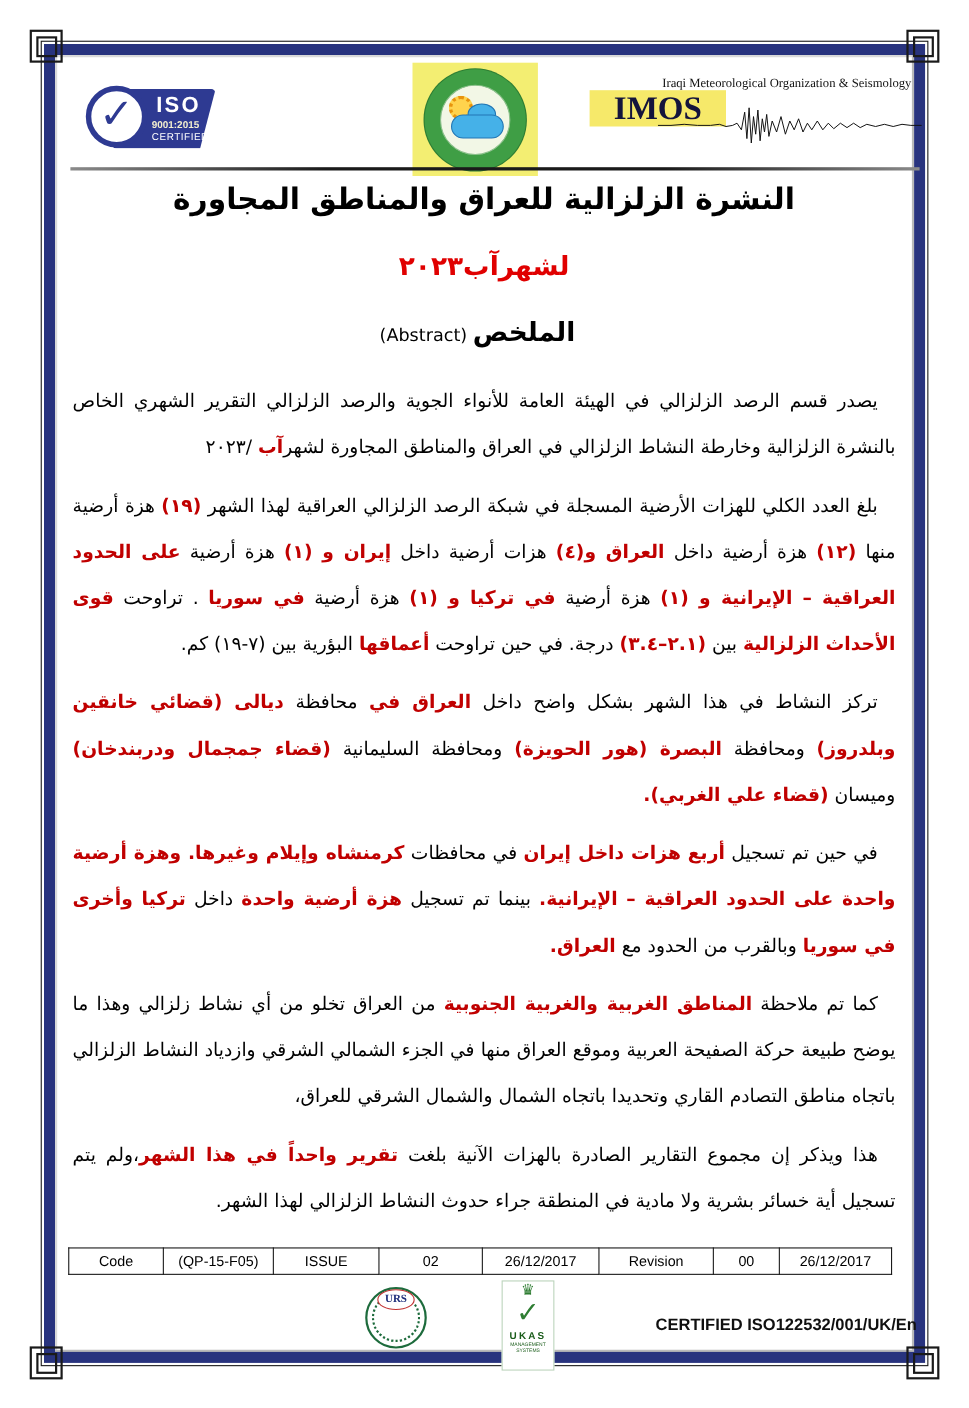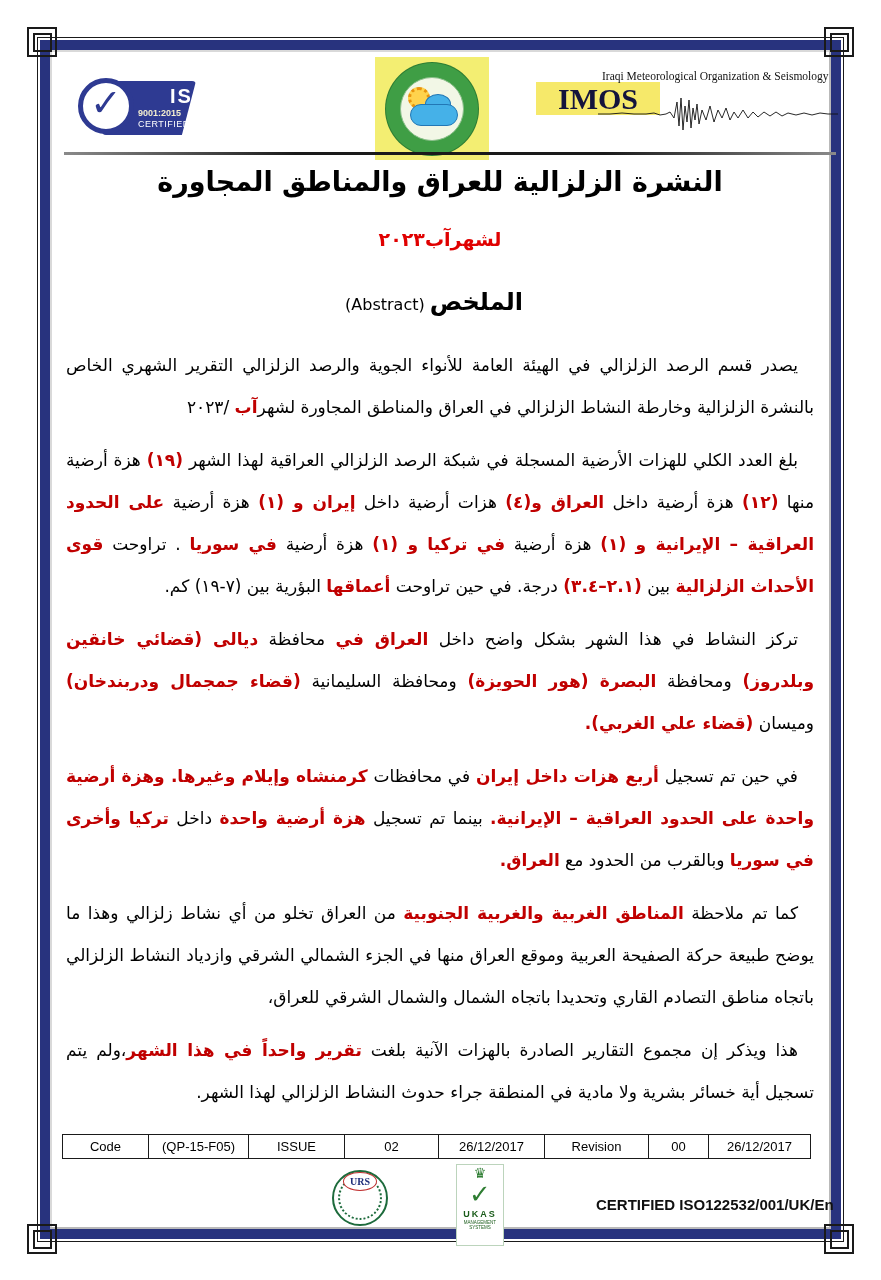--- a/index.html
+++ b/index.html
@@ -18,21 +18,21 @@
   .corner.big{width:26px;height:26px;}
   .corner.small{width:15px;height:15px;}
   
   .iso-badge{position:absolute;left:78px;top:78px;width:118px;height:60px;}
   .iso-shape{position:absolute;left:24px;top:3px;width:94px;height:54px;background:#2e3a92;
     clip-path:polygon(0 0,100% 0,85% 100%,0 100%);border-radius:4px;}
   .iso-circle{position:absolute;left:0;top:0;width:46px;height:46px;background:#ffffff;
     border:5px solid #2e3a92;border-radius:50%;z-index:2;display:flex;align-items:center;justify-content:center;}
   .iso-check{font-size:38px;line-height:1;color:#2e3a92;font-weight:bold;transform:translateY(-3px);}
   .iso-word{position:absolute;left:64px;top:7px;z-index:3;color:#fff;
-    font:bold 20px "Liberation Sans",sans-serif;letter-spacing:2px;margin-left:28px;}
+    font:bold 20px "Liberation Sans",sans-serif;letter-spacing:2px;}
   .iso-std{position:absolute;left:60px;top:30px;z-index:3;color:#f3eecf;
     font:bold 9px "Liberation Sans",sans-serif;}
   .iso-cert{position:absolute;left:60px;top:41px;z-index:3;color:#ffffff;
     font:9px "Liberation Sans",sans-serif;letter-spacing:.5px;}
   .emblem{position:absolute;left:375px;top:57px;width:114px;height:103px;background:#f3ee72;
     display:flex;align-items:center;justify-content:center;}
   .emblem-ring{width:92px;height:92px;border-radius:50%;background:#3f9e45;
     display:flex;align-items:center;justify-content:center;box-shadow:0 0 0 1px #2d7d33;}
   .emblem-inner{width:62px;height:62px;border-radius:50%;background:#f2f7e6;
     border:1px solid #8bc08b;position:relative;overflow:hidden;}
@@ -46,21 +46,21 @@
     color:#14143c;background:#f6e96a;padding:0 22px;line-height:1.1;}
   .imos-org{position:absolute;left:602px;top:70px;width:240px;white-space:nowrap;
     font:11.5px "Liberation Serif",serif;color:#111;}
   .imos-wave{position:absolute;left:598px;top:92px;}
   .header-rule{position:absolute;left:64px;top:152px;width:772px;height:3px;
     background:linear-gradient(to right,#8a8a8a,#1a1a1a 30%,#1a1a1a 70%,#8a8a8a);}
   
   .doc-title{position:absolute;left:60px;top:166px;width:760px;text-align:center;
     font-size:27px;font-weight:bold;color:#000;direction:rtl;}
   .doc-subtitle{position:absolute;left:60px;top:228px;width:760px;text-align:center;
-    font-size:19px;font-weight:bold;color:#e00000;direction:rtl;}
+    font-size:24px;font-weight:bold;color:#e00000;direction:rtl;}
   .abstract-heading{position:absolute;left:60px;top:288px;width:748px;direction:rtl;
     text-align:center;padding-right:10px;color:#000;}
   .abstract-heading .h-ar{font-size:24px;font-weight:bold;}
   .abstract-heading .h-en{font-size:16px;font-weight:normal;}
   
   .body-text{position:absolute;left:66px;top:344px;width:748px;direction:rtl;
     text-align:justify;font-size:17px;line-height:42px;color:#000;}
   .body-text p{margin:0 0 11px 0;text-indent:16px;}
   .seg-red{color:#c00000;font-weight:bold;}
   

